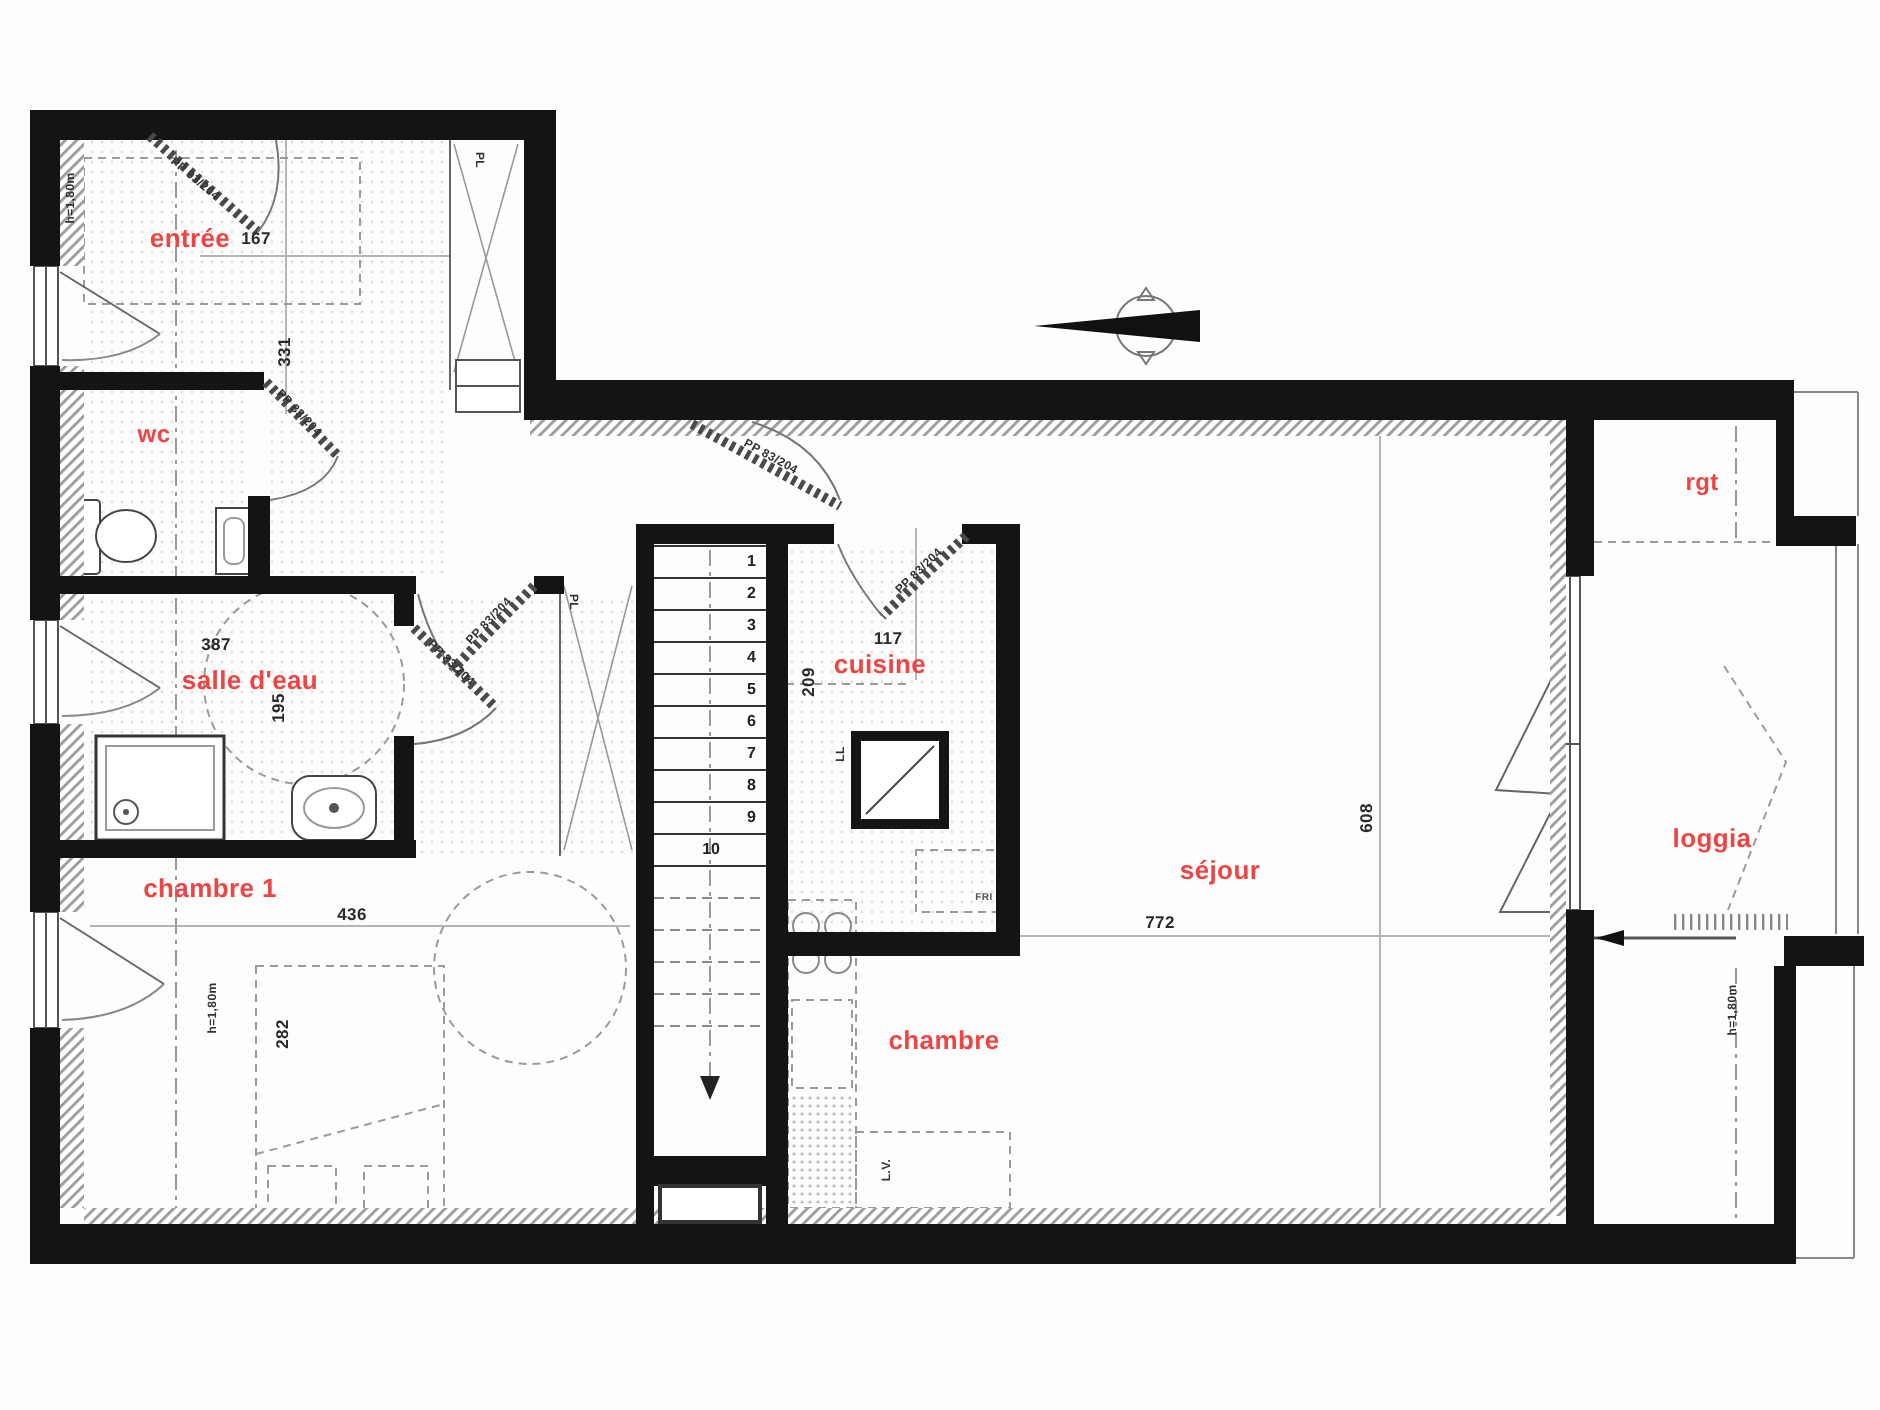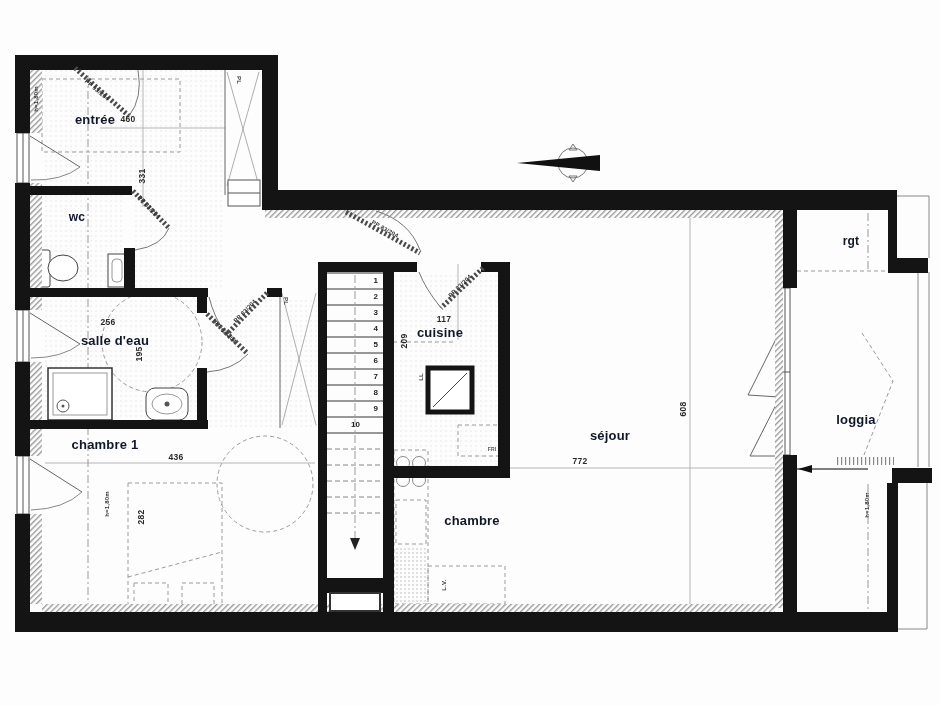--- a/index.html
+++ b/index.html
@@ -1,19 +1,19 @@
 <!DOCTYPE html>
 <html><head>
 <meta charset="utf-8">
 <style>
   html,body{margin:0;padding:0;background:#fbfbfb;}
   #stage{position:relative;width:940px;height:705px;background:#fdfdfd;overflow:hidden;
          font-family:"Liberation Sans",sans-serif;}
   svg{position:absolute;left:0;top:0;}
-  .lbl{position:absolute;transform:translate(-50%,-50%);color:#0f172a;white-space:nowrap;
+  .lbl{position:absolute;transform:translate(-50%,-50%);color:#ef4444;white-space:nowrap;
        font-family:"Liberation Sans",sans-serif;font-weight:700;letter-spacing:.2px;}
   .room{font-size:13px;}
   .room-s{font-size:12px;}
   .dim{font-size:8.5px;color:#2a2a2a;}
   .tiny{font-size:6px;color:#333;font-weight:700;}
   .micro{font-size:5px;color:#555;}
   .step{position:absolute;width:12px;text-align:right;font-size:8px;font-weight:700;color:#222;height:10px;line-height:10px;}
   .r90{transform:translate(-50%,-50%) rotate(90deg);}
   .rm90{transform:translate(-50%,-50%) rotate(-90deg);}
   .r40{transform:translate(-50%,-50%) rotate(40deg);}
@@ -242,25 +242,25 @@
 
   <g>
     <circle cx="573" cy="163" r="15" fill="none" stroke="#777"></circle>
     <polygon points="517,163 600,155 600,171" fill="#111"></polygon>
     <polygon points="569,150 577,150 573,144" fill="none" stroke="#777"></polygon>
     <polygon points="569,176 577,176 573,182" fill="none" stroke="#777"></polygon>
   </g>
 </svg>
 
 <div class="lbl room" style="left:95px;top:119px">entrée</div>
-<div class="lbl dim" style="left:128px;top:119px">460</div>
+<div class="lbl dim" style="left:128px;top:119px">167</div>
 <div class="lbl dim rm90" style="left:142px;top:176px">331</div>
 <div class="lbl room-s" style="left:77px;top:217px">wc</div>
-<div class="lbl room" style="left:115px;top:340px">salle d'eau</div>
-<div class="lbl dim" style="left:108px;top:322px">256</div>
+<div class="lbl room" style="left:125px;top:340px">salle d'eau</div>
+<div class="lbl dim" style="left:108px;top:322px">387</div>
 <div class="lbl dim rm90" style="left:139px;top:354px">195</div>
 <div class="lbl room" style="left:105px;top:444px">chambre 1</div>
 <div class="lbl dim" style="left:176px;top:457px">436</div>
 <div class="lbl dim rm90" style="left:141px;top:517px">282</div>
 <div class="lbl room" style="left:440px;top:332px">cuisine</div>
 <div class="lbl dim" style="left:444px;top:319px">117</div>
 <div class="lbl dim rm90" style="left:404px;top:341px">209</div>
 <div class="lbl room" style="left:610px;top:435px">séjour</div>
 <div class="lbl dim" style="left:580px;top:461px">772</div>
 <div class="lbl dim rm90" style="left:683px;top:409px">608</div>

